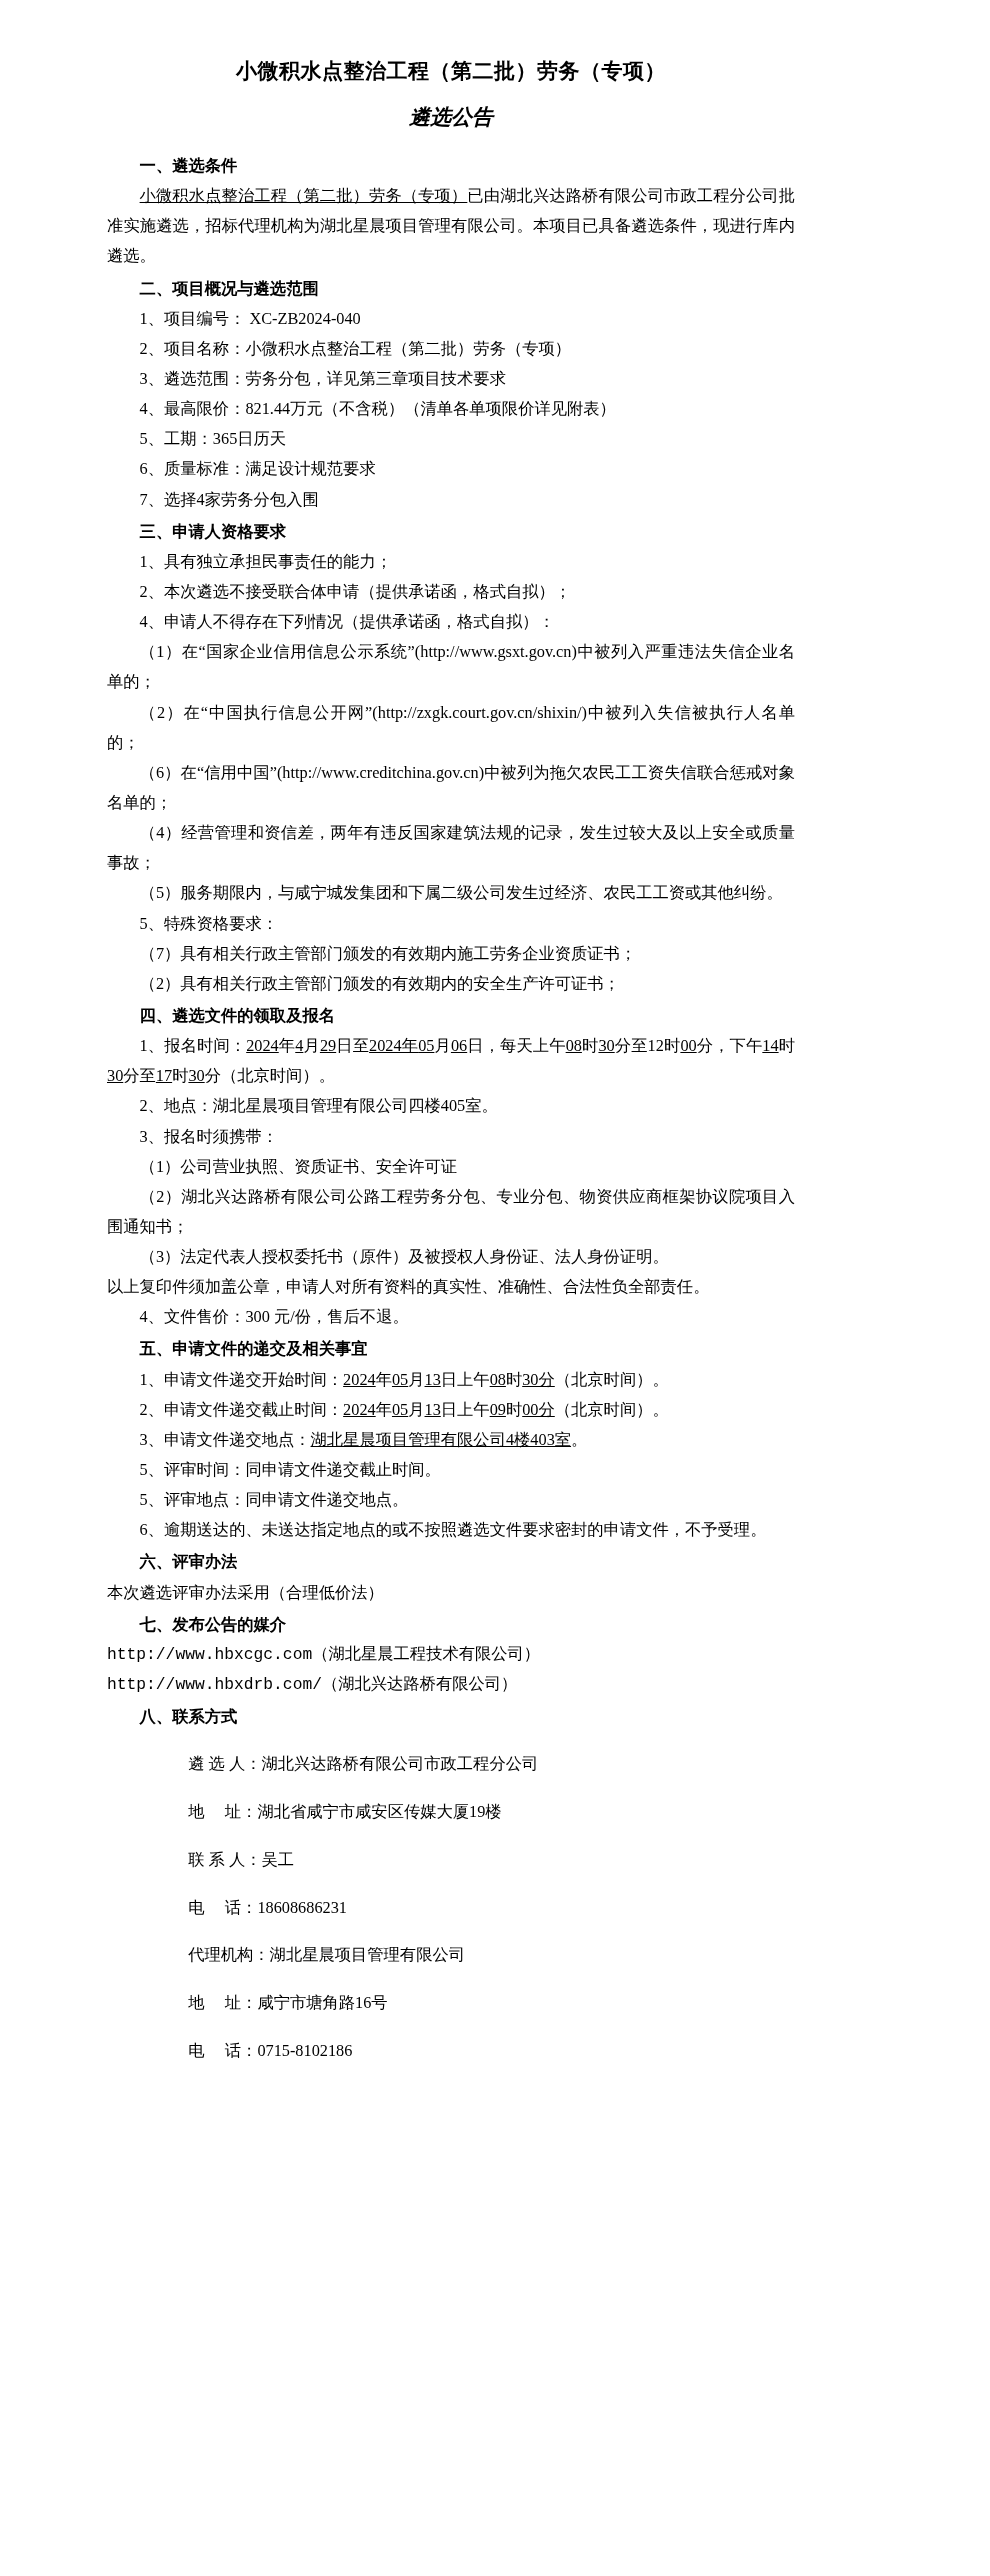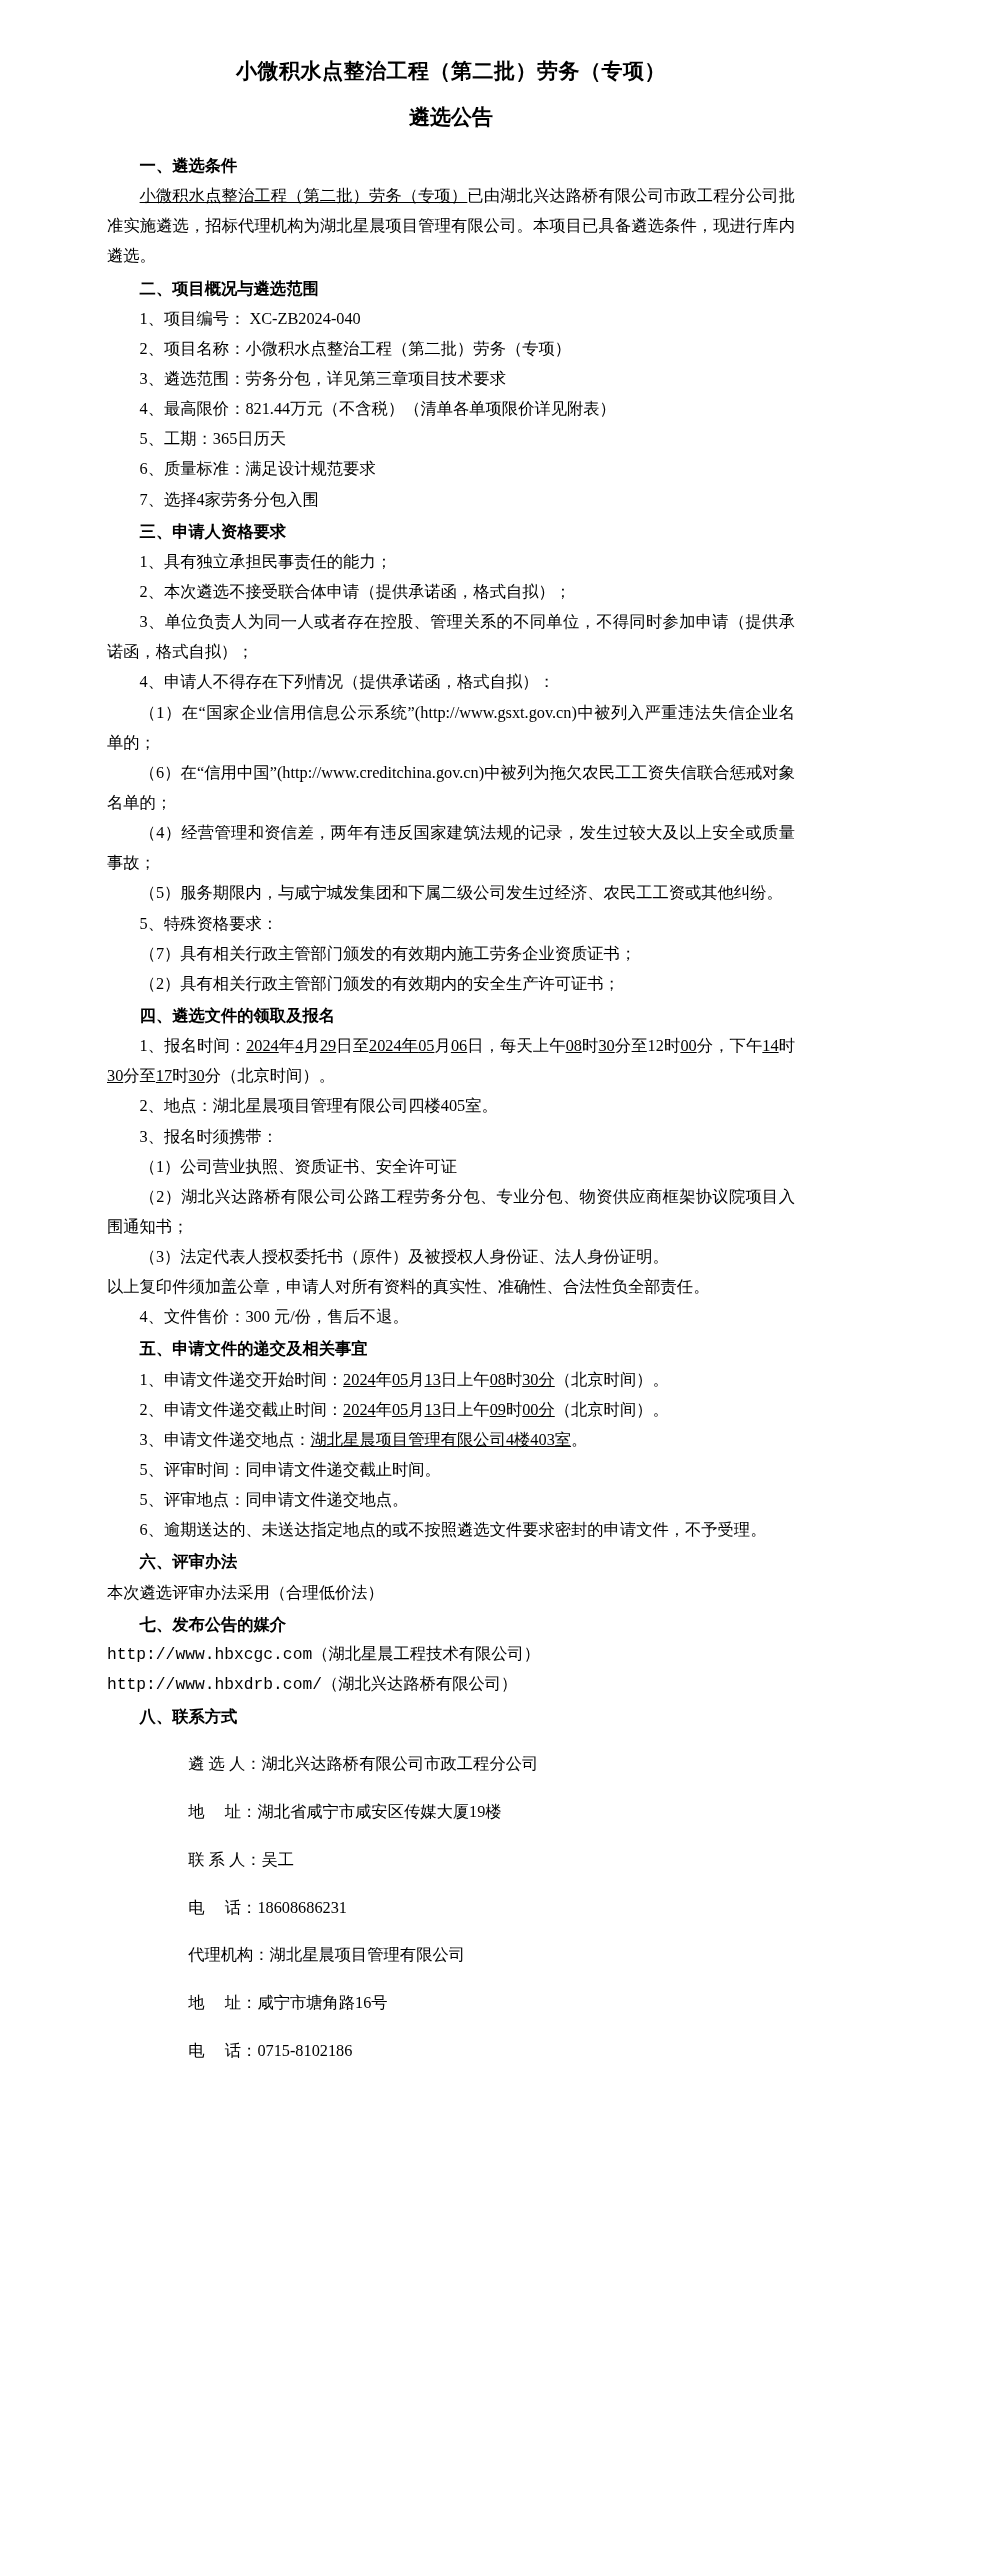--- a/index.html
+++ b/index.html
@@ -27,20 +27,21 @@
     letter-spacing: 0.5px;
     line-height: 1.5;
     margin: 8px 0 0 0;
   }
   .title-line2 {
     text-align: center;
     font-weight: bold;
     font-size: 21px;
     line-height: 1.5;
     margin: 14px 0 18px 0;
+    font-style: italic;
   }
   .sec-head {
     font-weight: bold;
     font-size: 16.3px;
     line-height: 1.85;
     text-indent: 2em;
     margin: 2px 0 0 0;
   }
   p.body {
     font-size: 16.3px;
@@ -86,23 +87,23 @@
   <p class="body">2、项目名称：小微积水点整治工程（第二批）劳务（专项）</p>
   <p class="body">3、遴选范围：劳务分包，详见第三章项目技术要求</p>
   <p class="body">4、最高限价：821.44万元（不含税）（清单各单项限价详见附表）</p>
   <p class="body">5、工期：365日历天</p>
   <p class="body">6、质量标准：满足设计规范要求</p>
   <p class="body">7、选择4家劳务分包入围</p>
 
   <div class="sec-head">三、申请人资格要求</div>
   <p class="body">1、具有独立承担民事责任的能力；</p>
   <p class="body">2、本次遴选不接受联合体申请（提供承诺函，格式自拟）；</p>
-  <p class="body">3、单位负责人为同一人或者存在控股、管理关系的不同单位，不得同时参加申请（提供承诺函，格式自拟）；</p>
   <p class="body">4、申请人不得存在下列情况（提供承诺函，格式自拟）：</p>
   <p class="body">（1）在“国家企业信用信息公示系统”(http://www.gsxt.gov.cn)中被列入严重违法失信企业名单的；</p>
+  <p class="body">（2）在“中国执行信息公开网”(http://zxgk.court.gov.cn/shixin/)中被列入失信被执行人名单的；</p>
   <p class="body">（6）在“信用中国”(http://www.creditchina.gov.cn)中被列为拖欠农民工工资失信联合惩戒对象名单的；</p>
   <p class="body">（4）经营管理和资信差，两年有违反国家建筑法规的记录，发生过较大及以上安全或质量事故；</p>
   <p class="body">（5）服务期限内，与咸宁城发集团和下属二级公司发生过经济、农民工工资或其他纠纷。</p>
   <p class="body">5、特殊资格要求：</p>
   <p class="body">（7）具有相关行政主管部门颁发的有效期内施工劳务企业资质证书；</p>
   <p class="body">（2）具有相关行政主管部门颁发的有效期内的安全生产许可证书；</p>
 
   <div class="sec-head">四、遴选文件的领取及报名</div>
   <p class="body"><span>1、报名时间：</span><span class="u">2024</span><span>年</span><span class="u">4</span><span>月</span><span class="u">29</span><span>日至</span><span class="u">2024年</span><span class="u">05</span><span>月</span><span class="u">06</span><span>日，每天上午</span><span class="u">08</span><span>时</span><span class="u">30</span><span>分至12</span><span>时</span><span class="u">00</span><span>分，下午</span><span class="u">14</span><span>时</span><span class="u">30</span><span>分至</span><span class="u">17</span><span>时</span><span class="u">30</span><span>分（北京时间）。</span></p>
   <p class="body">2、地点：湖北星晨项目管理有限公司四楼405室。</p>

